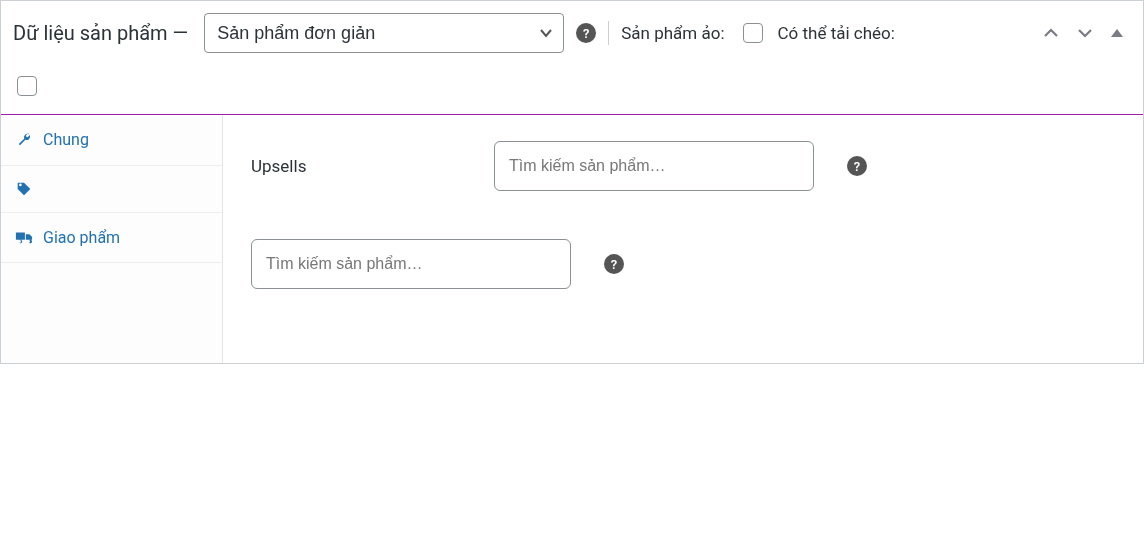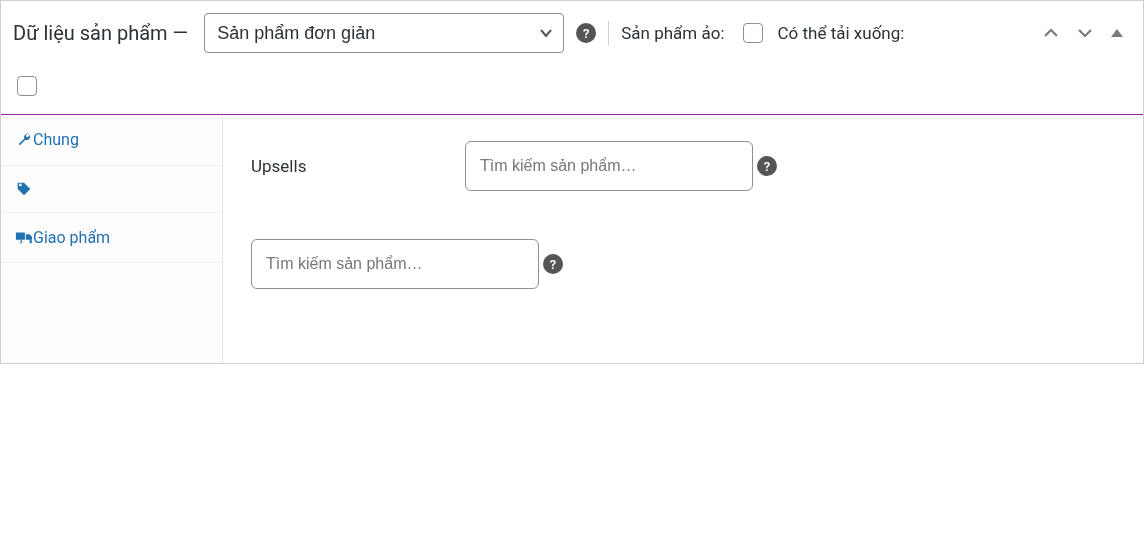--- a/index.html
+++ b/index.html
@@ -106,20 +106,21 @@
     display: flex;
   }
   .tabs {
     width: 222px;
     border-right: 1px solid #e5e5e5;
     background: #fdfdfd;
   }
   .tab {
     display: flex;
     align-items: center;
+    gap: 10px;
     padding: 14px 14px;
     border-bottom: 1px solid #eee;
     color: #2271b1;
     cursor: pointer;
     font-size: 16px;
     line-height: 1.35;
     text-align: center;
   }
   .tab .icon { width: 18px; height: 18px; flex-shrink: 0; color: #2271b1; }
   .tab.active {
@@ -128,30 +129,30 @@
   }
   .tab.active .icon { color: #888; }
   .tab-label { }
   .content {
     flex: 1;
     padding: 26px 28px;
   }
   .form-row {
     display: flex;
     align-items: center;
-    gap: 4px;
+    gap: 33px;
     margin-bottom: 48px;
   }
   .form-row .row-label {
     width: 210px;
     font-size: 17px;
     color: #2c3338;
   }
   .search-input {
-    width: 288px;
+    width: 320px;
     height: 50px;
     padding: 8px 14px;
     font-size: 16px;
     color: #555;
     border: 1px solid #8c8f94;
     border-radius: 6px;
     background: #fff;
   }
   .search-input::placeholder { color: #777; }
   svg { display: block; }
@@ -177,21 +178,21 @@
 
     <span class="help-icon">?</span>
     <span class="vdiv"></span>
 
     <span class="chk-label">
       <span>Sản phẩm ảo:</span>
       <input type="checkbox" class="chk" style="">
     </span>
 
     <span class="chk-label">
-      <span>Có thể tải xuống:</span>
+      <span>Có thể tải chéo:</span>
     </span>
 
     <div class="header-ctrls">
       <span>
         <svg width="20" height="20" viewBox="0 0 20 20">
             <path d="M4 13l6-6 6 6" fill="none" stroke="currentColor" stroke-width="2.2"></path>
           </svg>
       </span>
       <span>
         <svg width="20" height="20" viewBox="0 0 20 20">

